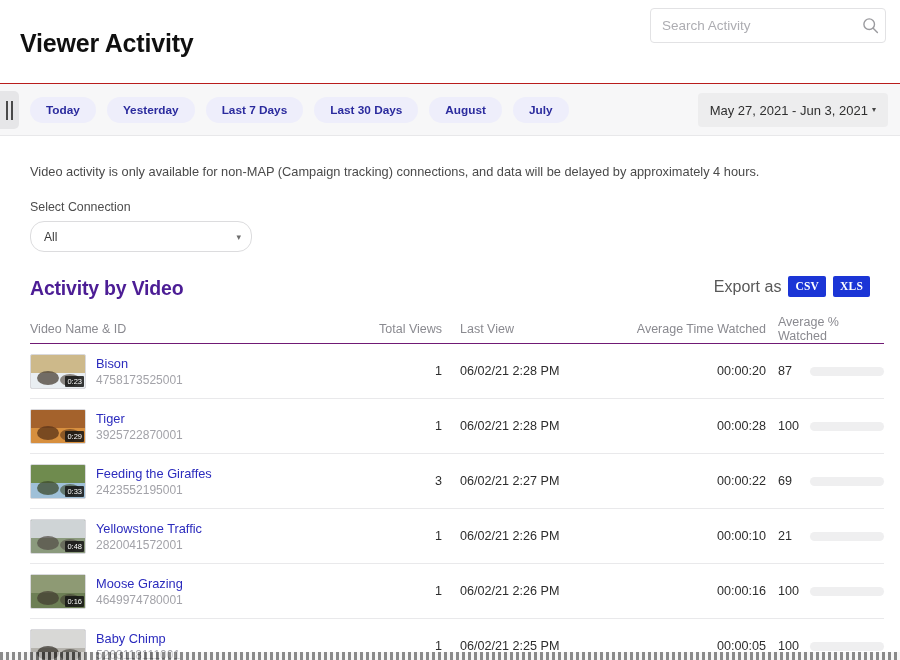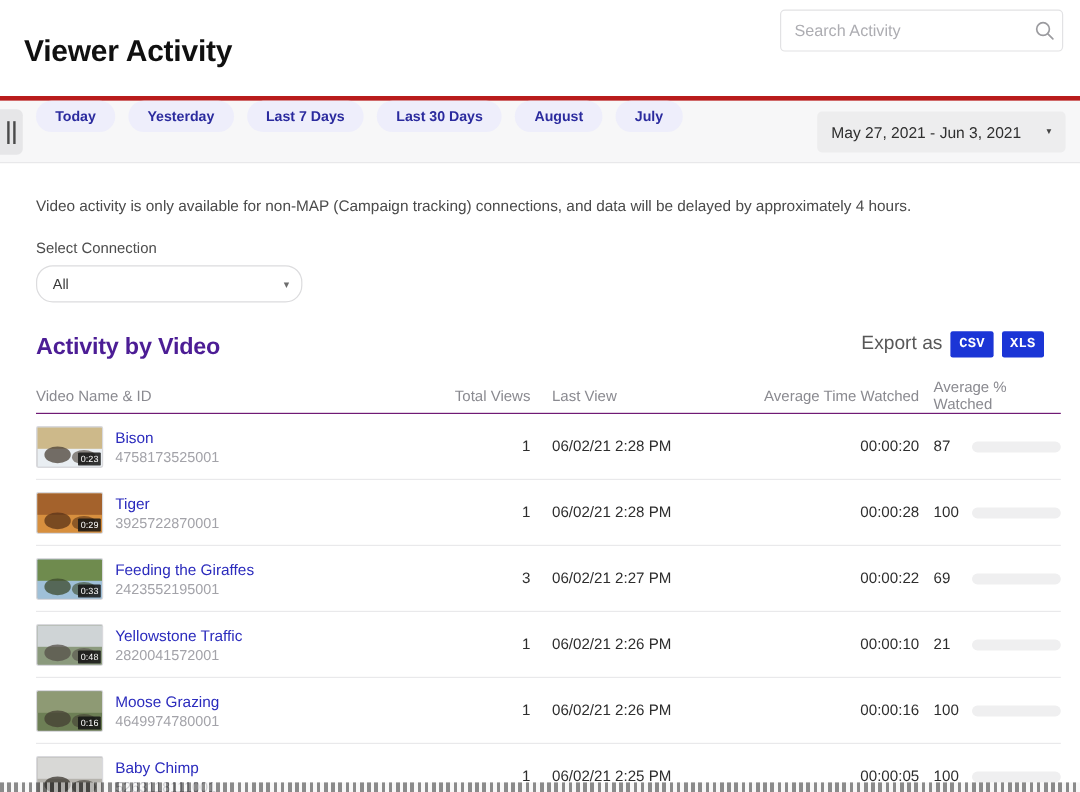--- a/index.html
+++ b/index.html
@@ -11,21 +11,21 @@
     font-family: "Liberation Sans", sans-serif;
     -webkit-font-smoothing: antialiased;
   }
   .page { position: relative; width: 900px; height: 660px; background:#fff; overflow:hidden; }
 
   
   .topbar {
     position: relative;
     height: 84px;
     background: #ffffff;
-    border-bottom: 4px solid #b91c1c;
+    border-bottom: 1px solid #b91c1c;
   }
   .page-title {
     position: absolute;
     left: 20px; top: 29px;
     font-size: 25px;
     font-weight: bold;
     color: #101010;
     letter-spacing: -0.2px;
   }
   .search-wrap {
@@ -61,21 +61,21 @@
     left: 0; top: 7px;
     width: 19px; height: 38px;
     background: #e6e6e8;
     border-radius: 0 5px 5px 0;
     display: flex; align-items: center; justify-content: center; gap: 3px;
   }
   .drag-handle i { display:block; width: 2px; height: 19px; background:#4a4a4a; }
   .chips {
     position: absolute;
     left: 30px; top: 0; height: 52px;
-    display: flex; align-items: flex-start; gap: 11px;
+    display: flex; align-items: center; gap: 11px;
   }
   .chip {
     background: #eeeefb;
     color: #2b2b9e;
     font-size: 11.8px;
     font-weight: bold;
     border-radius: 14px;
     padding: 6px 16px;
     line-height: 14px;
     white-space: nowrap;
@@ -87,21 +87,21 @@
     position: absolute;
     right: 12px; top: 9px;
     background: #ededee;
     border-radius: 4px;
     height: 34px;
     display: flex; align-items: center;
     padding: 0 12px;
     font-size: 13px;
     color: #2f2f2f;
     cursor: pointer;
-    gap: 21px;
+    gap: 4px;
     white-space: nowrap;
   }
   .caret-sm { font-size: 8px; color:#444; line-height: 1; }
 
   
   .notice {
     margin: 28px 0 0 30px;
     font-size: 12.8px;
     color: #4a4a4a;
   }
@@ -129,21 +129,21 @@
   .export-label { font-size: 16px; color: #585858; }
   .export-btn {
     background: #1b35d6;
     color: #ffffff;
     font-size: 11.5px;
     font-weight: bold;
     border: none;
     border-radius: 2px;
     padding: 4px 7px 5px 7px;
     cursor: pointer;
-    font-family: Liberation Mono, monospace;
+    font-family: Liberation Serif, serif;
     letter-spacing: 0.2px;
   }
 
   
   .table { margin: 14px 16px 0 30px; }
   .trow {
     display: flex; align-items: center;
     border-bottom: 1px solid #e9e9eb;
   }
   .thead { height: 30px; color:#8a8a90; font-size:12.5px; border-bottom:1px solid #701a75;}

